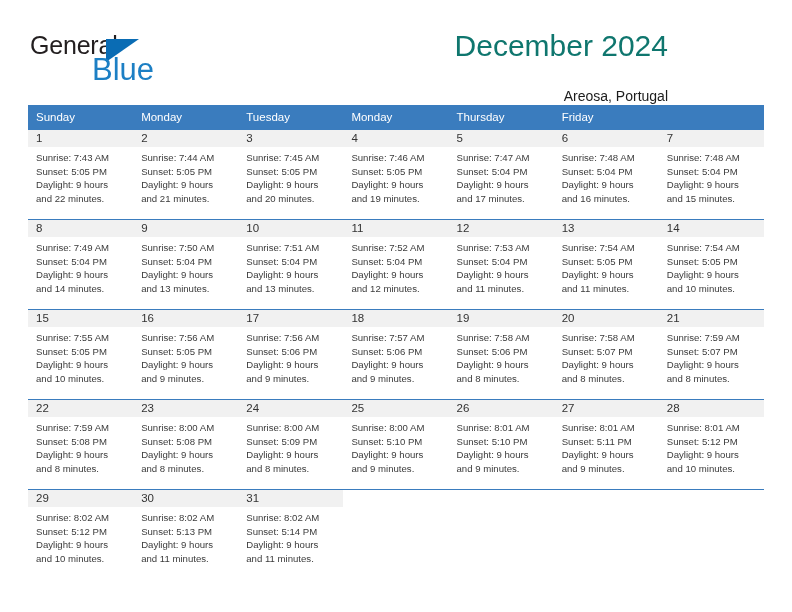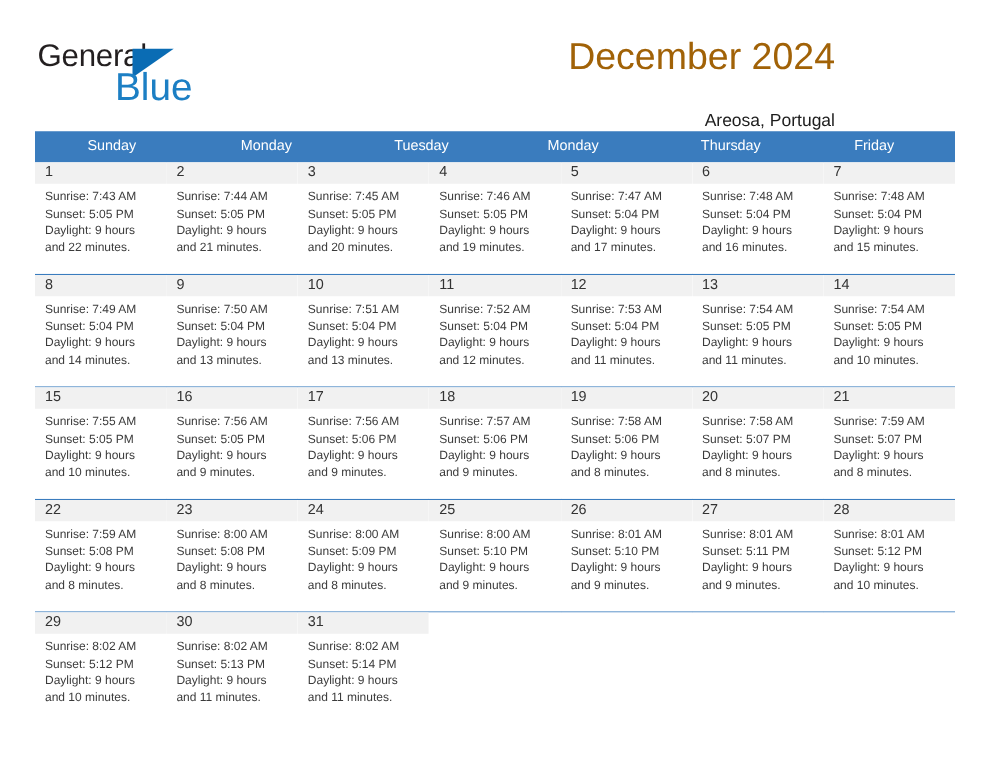--- a/index.html
+++ b/index.html
@@ -64,21 +64,21 @@
     line-height: 27px;
   }
   .title-block {
     position: absolute;
     right: 36px;
     top: 28px;
     text-align: right;
   }
   .month-title {
     font-size: 30px;
-    color: #a16207;
+    color: #0f766e;
     line-height: 36px;
     white-space: nowrap;
   }
   .location {
     margin-top: 24px;
     font-size: 14px;
     color: #1c1c1c;
     line-height: 17px;
     white-space: nowrap;
   }
@@ -96,21 +96,20 @@
     background: #3a7cbe;
   }
   .weekday-cell {
     width: 105.14px;
     box-sizing: border-box;
     padding: 5px 0 5px 8px;
     font-size: 11.5px;
     color: #ffffff;
     line-height: 15px;
     white-space: nowrap;
-    margin-left: 34px;
   }
   .week-row {
     display: flex;
     width: 736px;
     border-top: 1.5px solid #3a7cbe;
   }
   .week-row:first-of-type {
     border-top: none;
   }
   .day-cell {

